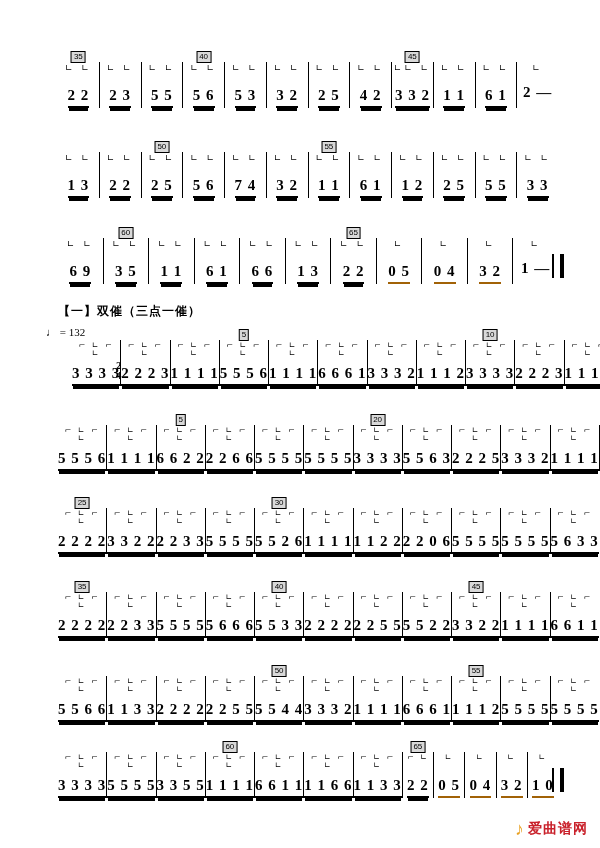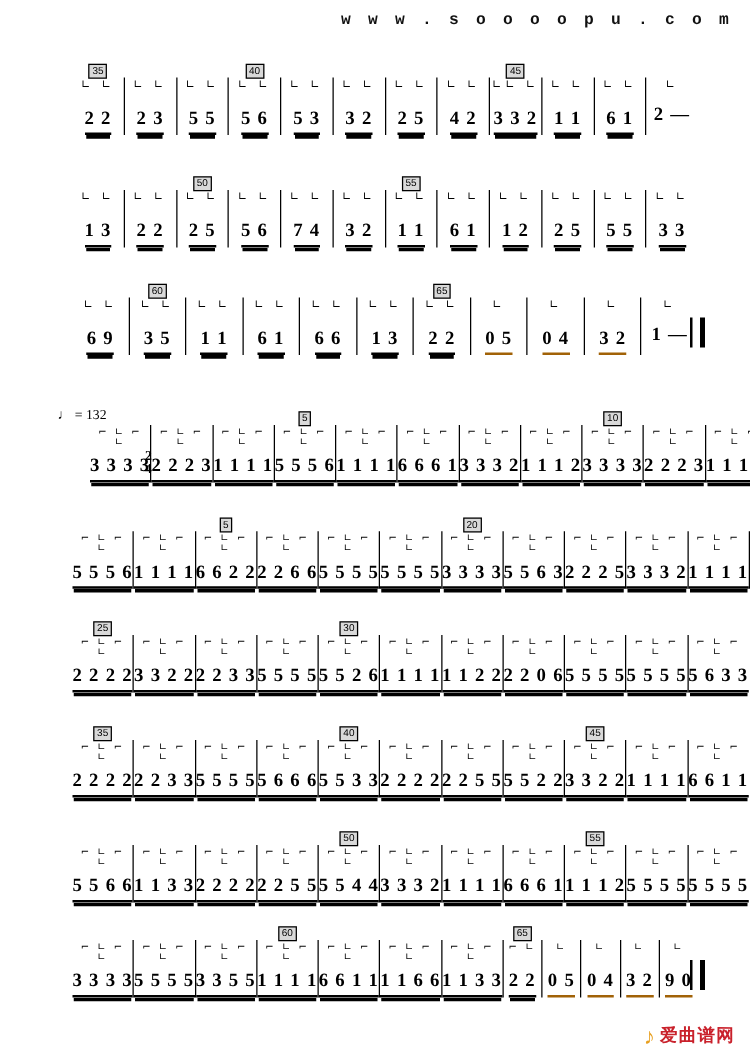--- a/index.html
+++ b/index.html
@@ -151,21 +151,20 @@
     font-weight:bold;
     font-family:"DejaVu Sans", sans-serif;
     letter-spacing:1px;
   }
 </style>
 </head>
 <body>
 
 <div class="page">
 
-  <div class="site-url">w w w . s o o o o p u . c o m</div>
 
   <div class="system" style="top:62px;">
     <div class="measures">
       <div class="measure beam2">
           <span class="mnum">35</span>
           <span class="ornaments">∟ ∟</span>
           <span class="notes">2 2</span>
         </div>
       <div class="measure beam2">
           <span class="ornaments">∟ ∟</span>
@@ -316,20 +315,21 @@
           <span class="notes">3 2</span>
         </div>
       <div class="measure last">
           <span class="ornaments">∟</span>
           <span class="notes">1 —</span>
           <span class="endbar"></span>
         </div>
     </div>
   </div>
 
+  <div class="section-title" style="top:303px;">【一】双催（三点一催）</div>
   <div class="tempo" style="top:326px;">♩ = 132</div>
 
   <div class="system" style="top:340px;">
     <div class="timesig">
       <div>2</div>
       <div>4</div>
     </div>
     <div class="measures" style="margin-left:14px;width:486px;">
       <div class="measure beam2">
           <span class="ornaments orn-small">⌐ ∟ ⌐ ∟</span>
@@ -632,21 +632,21 @@
       <div class="measure beam1">
           <span class="ornaments orn-small">∟</span>
           <span class="notes">0 4</span>
         </div>
       <div class="measure beam1">
           <span class="ornaments orn-small">∟</span>
           <span class="notes">3 2</span>
         </div>
       <div class="measure last beam1">
           <span class="ornaments orn-small">∟</span>
-          <span class="notes">9 0</span>
+          <span class="notes">1 0</span>
           <span class="endbar"></span>
         </div>
     </div>
   </div>
 
   <div class="footer-logo">
     <span class="note-glyph">♪</span>
     <span class="logo-text">爱曲谱网</span>
   </div>
 

